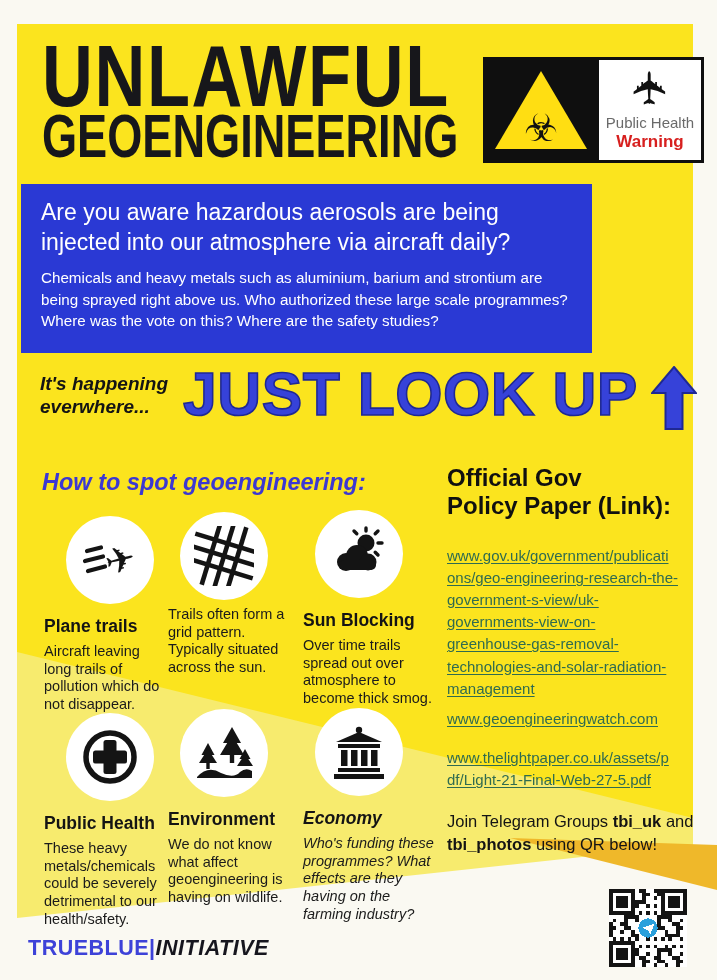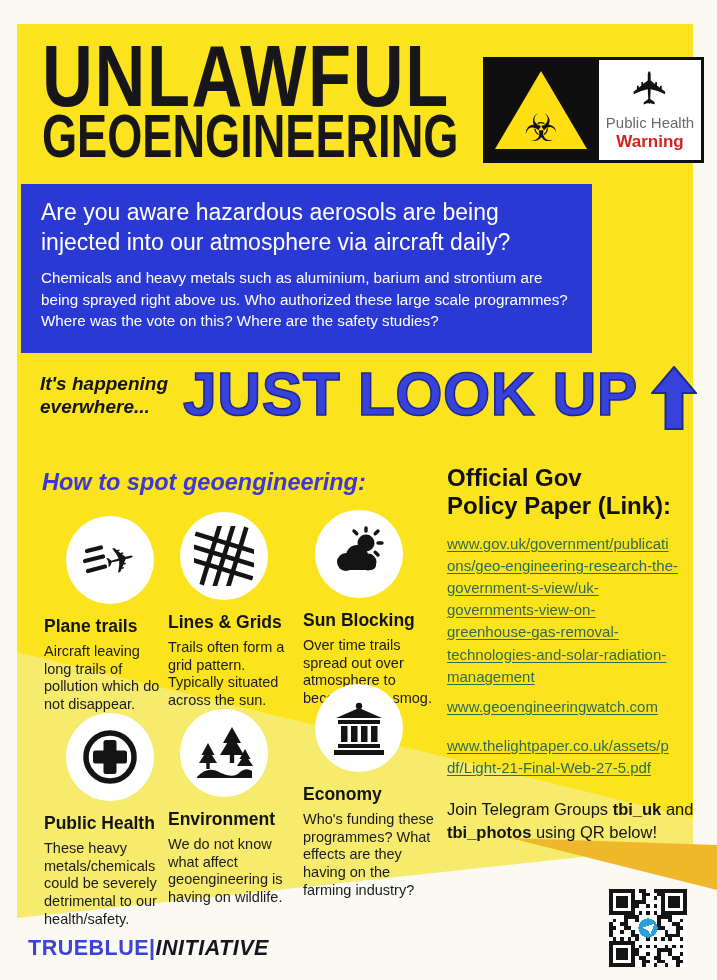--- a/index.html
+++ b/index.html
@@ -56,21 +56,21 @@
   .icon-circle{width:88px;height:88px;border-radius:50%;background:#fff;
                display:flex;align-items:center;justify-content:center;}
   .spot-title{font-size:17.5px;font-weight:700;margin-top:12px;color:#141414;}
   .spot-text{font-size:14.5px;line-height:1.22;margin-top:6px;color:#1b1b1b;}
 
   
   #resources{left:447px;top:464px;width:254px;}
   .res-heading{font-size:24px;font-weight:700;line-height:1.18;color:#101010;white-space:pre;}
   .res-link{display:block;font-size:15px;line-height:1.48;color:#2F6B50;
             text-decoration:underline;text-underline-offset:2px;}
-  #gov-url{margin-top:12px;}
+  #gov-url{margin-top:24px;}
   #useful-heading{margin-top:15px;}
   #link-geowatch{margin-top:8px;}
   #link-lightpaper{margin-top:17px;}
   #telegram{margin-top:18px;font-size:16.5px;line-height:1.45;color:#141414;}
   #telegram b{font-weight:700;}
 
   
   #qr{left:609px;top:889px;width:78px;height:78px;background:#fff;}
   #footer{left:28px;top:936px;font-size:21.5px;font-weight:600;letter-spacing:.5px;}
   #footer .blue{color:#3D42D8;}
@@ -142,21 +142,20 @@
       <g transform="rotate(17 30 30)" stroke="#141414" stroke-width="4.6">
         <line x1="17" y1="-4" x2="17" y2="64"></line>
         <line x1="30" y1="-4" x2="30" y2="64"></line>
         <line x1="43" y1="-4" x2="43" y2="64"></line>
         <line x1="-4" y1="17" x2="64" y2="17"></line>
         <line x1="-4" y1="30" x2="64" y2="30"></line>
         <line x1="-4" y1="43" x2="64" y2="43"></line>
       </g>
     </svg>
   </div>
-  <div class="spot-title">Lines &amp; Grids</div>
   <div class="spot-text pre">Trails often form a
 grid pattern.
 Typically situated
 across the sun.</div>
 </div>
 
 <div class="abs content spot-item" style="left:303px;top:510px;">
   <div class="icon-circle" style="margin-left:12px;">
     <svg width="60" height="60" viewBox="0 0 60 60">
       <g fill="#141414">
@@ -214,21 +213,21 @@
       </g>
     </svg>
   </div>
   <div class="spot-title">Environment</div>
   <div class="spot-text pre">We do not know
 what affect
 geoengineering is
 having on wildlife.</div>
 </div>
 
-<div class="abs content spot-item" style="left:303px;top:684px;">
+<div class="abs content spot-item" style="left:303px;top:708px;font-style:italic;">
   <div class="icon-circle" style="margin-left:12px;">
     <svg width="60" height="60" viewBox="0 0 60 60">
       <g fill="#141414">
         <circle cx="30" cy="8" r="3.2"></circle>
         <polygon points="30,10 53,20 7,20"></polygon>
         <rect x="9" y="22" width="42" height="4"></rect>
         <rect x="12" y="28" width="6.5" height="16"></rect>
         <rect x="22" y="28" width="6.5" height="16"></rect>
         <rect x="32" y="28" width="6.5" height="16"></rect>
         <rect x="42" y="28" width="6.5" height="16"></rect>

